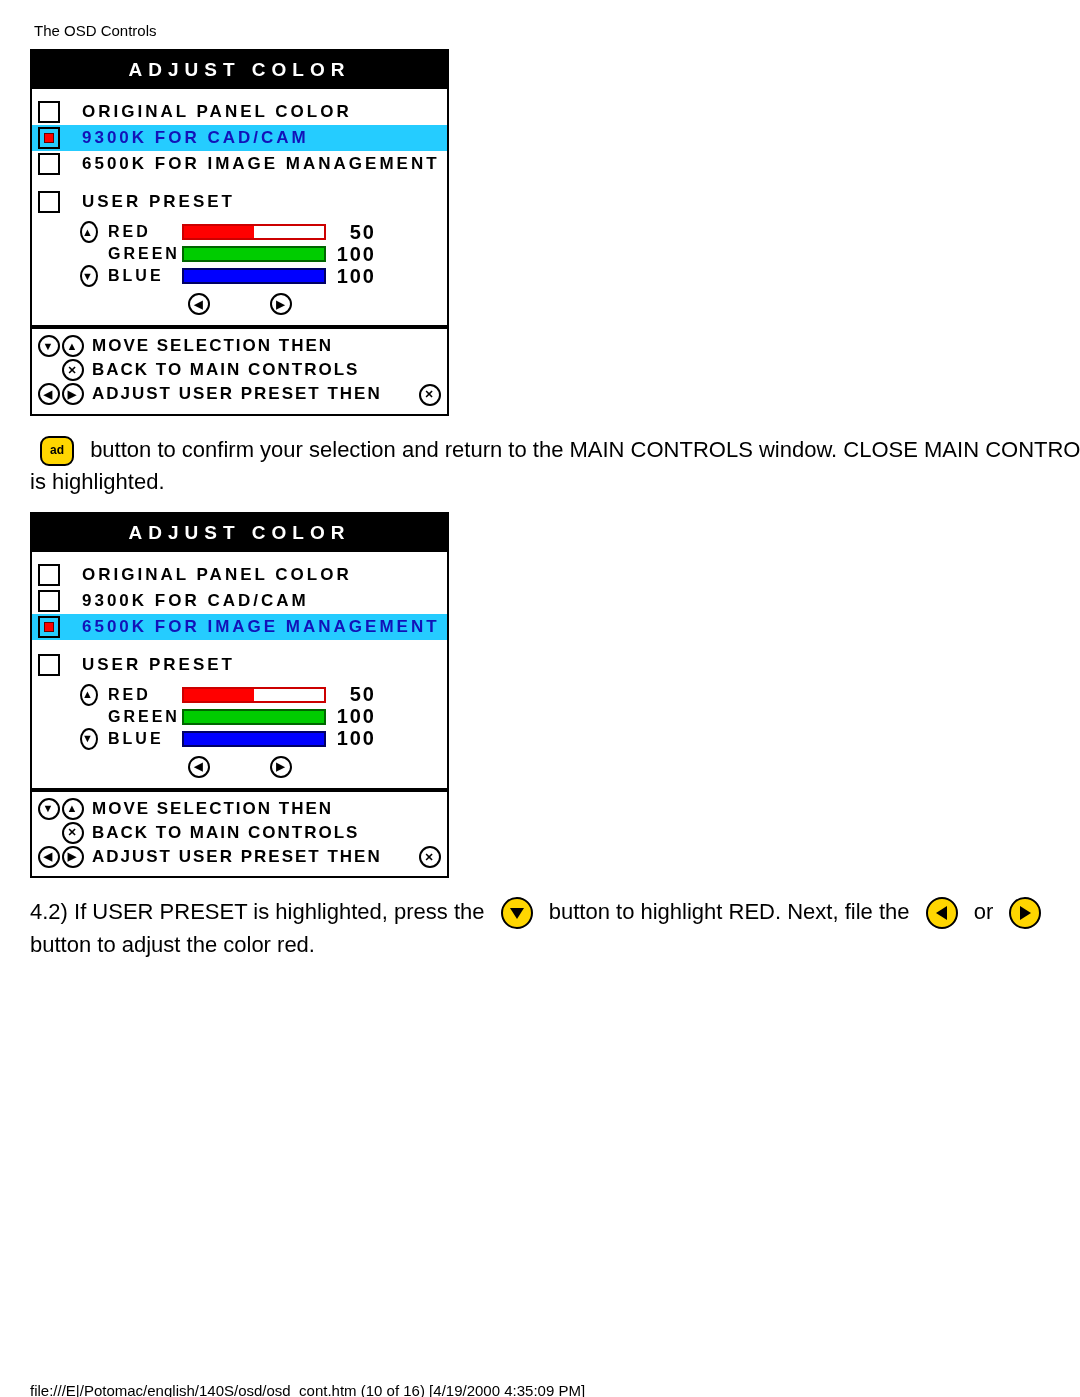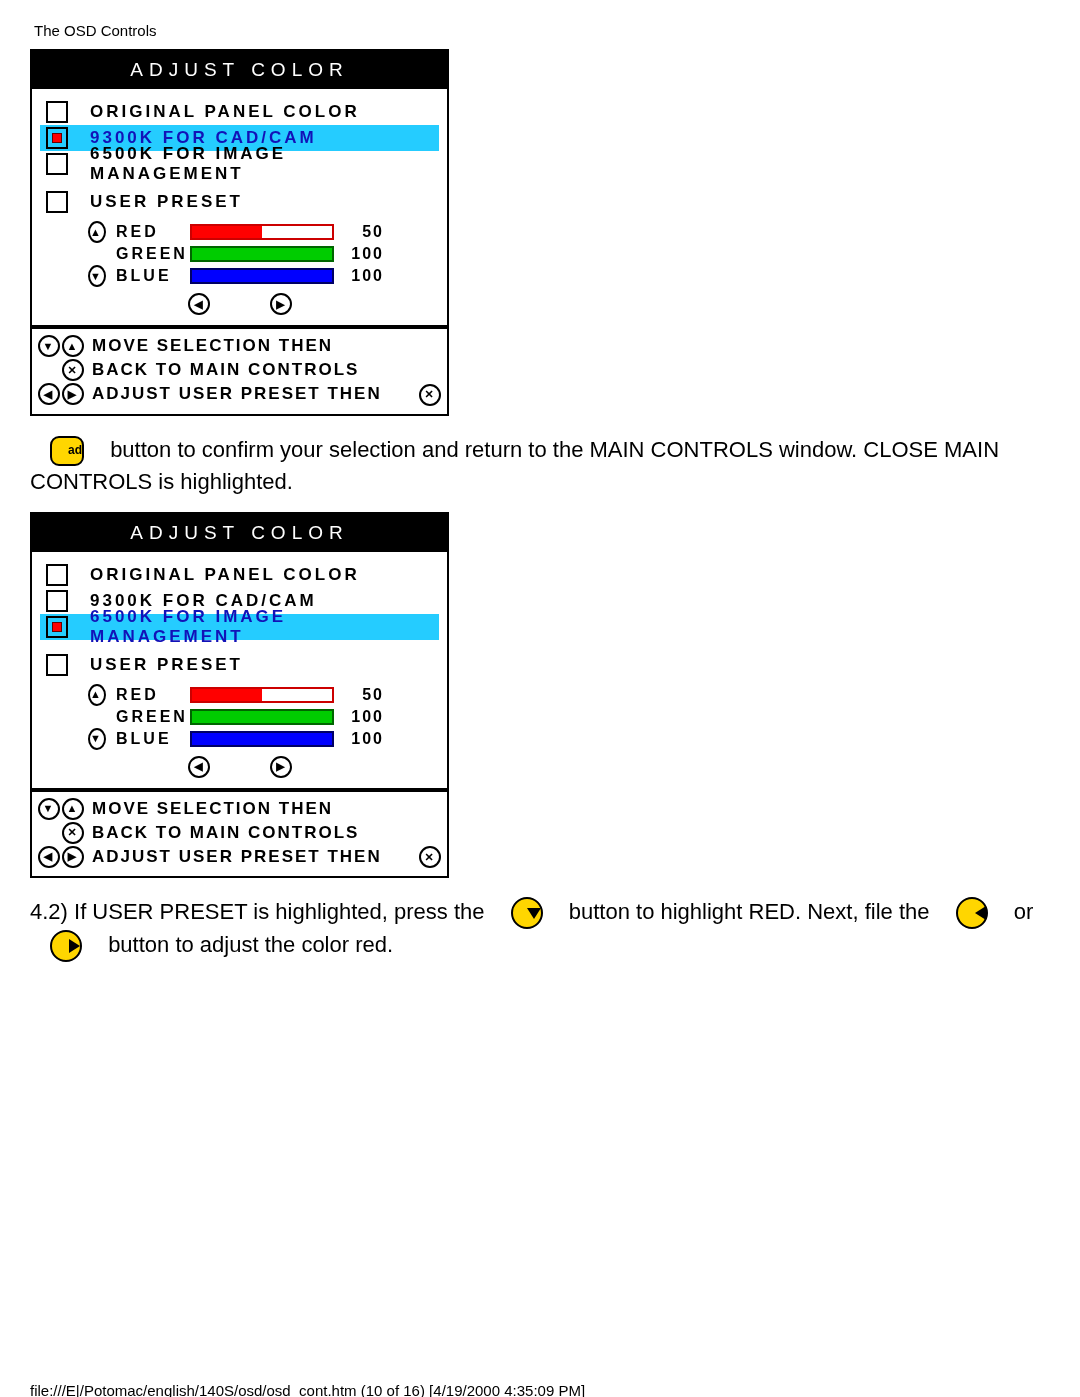--- a/index.html
+++ b/index.html
@@ -1,47 +1,47 @@
 <!DOCTYPE html>
 <html><head>
 <meta charset="utf-8">
 <style>
 html,body{margin:0;padding:0;background:#fff;font-family:Arial,Helvetica,sans-serif;color:#000}
 .page{width:1080px;min-height:1397px;position:relative;padding:20px 30px 0}
 .page-header{font-size:15px;margin:2px 0 10px 4px}
 .osd{width:415px;border:2px solid #000;margin:8px 0 18px;background:#fff;padding-bottom:6px}
-.osd-title{background:#000;color:#fff;font-weight:normal;letter-spacing:6px;text-align:center;font-size:19px;padding:8px 0}
-.osd-body{padding:10px 8px 0}
+.osd-title{background:#000;color:#fff;font-weight:bold;letter-spacing:6px;text-align:center;font-size:19px;padding:8px 0}
+.osd-body{padding:10px 0 0}
 .row{display:flex;align-items:center;height:26px;padding-left:6px;letter-spacing:3px;font-weight:bold;font-size:17px}
 .row.hl{background:#25ccff;color:#1212b8}
 .sq{width:18px;height:18px;border:2px solid #000;margin-right:22px;display:flex;align-items:center;justify-content:center;flex:0 0 auto}
 .sq-inner{width:8px;height:8px}
 .sq-red{background:#f00;border:1px solid #600}
 .color-rows{margin:6px 0 2px}
 .crow{display:flex;align-items:center;height:22px;padding-left:48px;font-weight:bold;letter-spacing:3px;font-size:16px}
 .crow .ic{width:18px;display:flex;justify-content:center;margin-right:10px;flex:0 0 auto}
 .crow .lbl{width:74px}
 .bar{width:140px;height:12px;border:2px solid;position:relative;margin-right:6px}
 .bar.red{border-color:#c00}
 .bar.green{border-color:#060}
 .bar.blue{border-color:#006}
 .bar .fill{position:absolute;top:0;bottom:0;left:0}
 .bar.red .fill{background:#f00}
 .bar.green .fill{background:#0c0}
 .bar.blue .fill{background:#00f}
-.val{width:44px;text-align:right;font-size:16px;letter-spacing:2px}
+.val{width:44px;text-align:right;font-size:20px;letter-spacing:2px}
 .arrows-row{display:flex;justify-content:center;gap:60px;margin:6px 0 4px}
 .circ{width:18px;height:18px;border:2px solid #000;border-radius:50%;display:inline-flex;align-items:center;justify-content:center;font-size:11px;font-weight:bold;line-height:1}
 .footer-block{border-top:4px solid #000;margin-top:10px;padding:6px 6px 0}
 .frow{display:flex;align-items:center;font-weight:bold;letter-spacing:2px;font-size:17px;margin-bottom:2px}
 .frow .ics{display:flex;gap:2px;width:46px;justify-content:flex-end;margin-right:8px}
 .frow .txt{flex:1}
 .frow .endic{margin-left:6px}
 .para{font-size:22px;line-height:1.45;margin:10px 0 14px}
-.inline-btn{display:inline-flex;vertical-align:middle;width:30px;height:26px;background:#ffd600;border:2px solid #000;border-radius:9px;align-items:center;justify-content:flex-end;font-weight:bold;font-size:12px;margin:0 20px}
+.inline-btn{display:inline-flex;vertical-align:middle;width:30px;height:26px;background:#ffd600;border:2px solid #000;border-radius:9px;align-items:center;justify-content:center;font-weight:bold;font-size:12px;margin:0 10px}
 .inline-btn.round{width:28px;height:28px;border-radius:50%}
 .tri{width:0;height:0;display:inline-block}
 .tri.down{border-left:7px solid transparent;border-right:7px solid transparent;border-top:11px solid #000}
 .tri.left{border-top:7px solid transparent;border-bottom:7px solid transparent;border-right:11px solid #000}
 .tri.right{border-top:7px solid transparent;border-bottom:7px solid transparent;border-left:11px solid #000}
 .footer-path{position:absolute;bottom:18px;left:30px;font-size:15px}
 </style>
 </head>
 <body>
 <div class="page">

